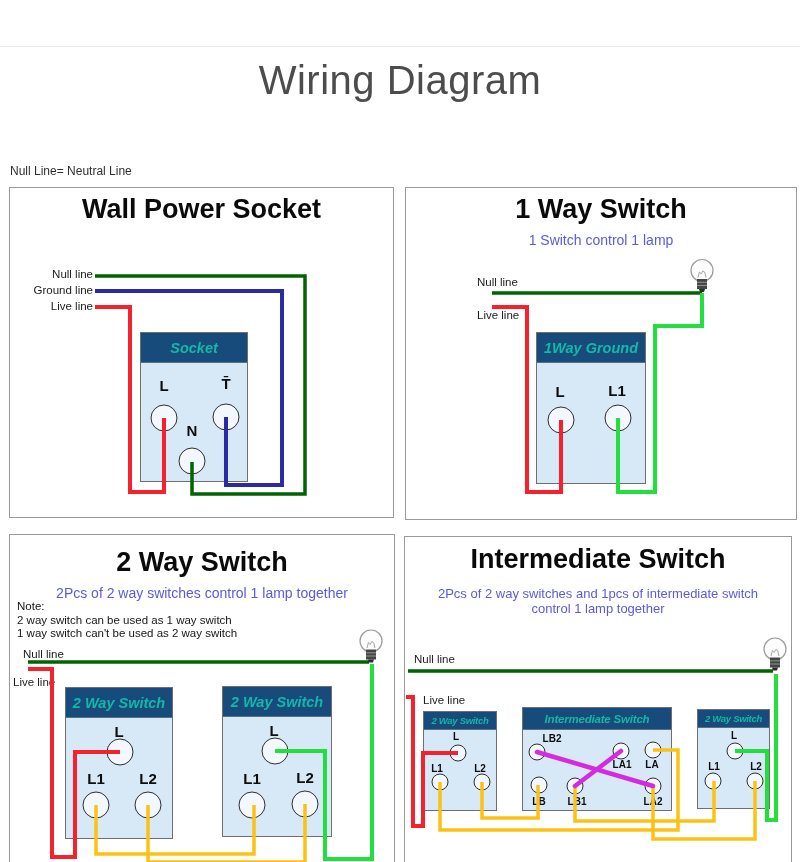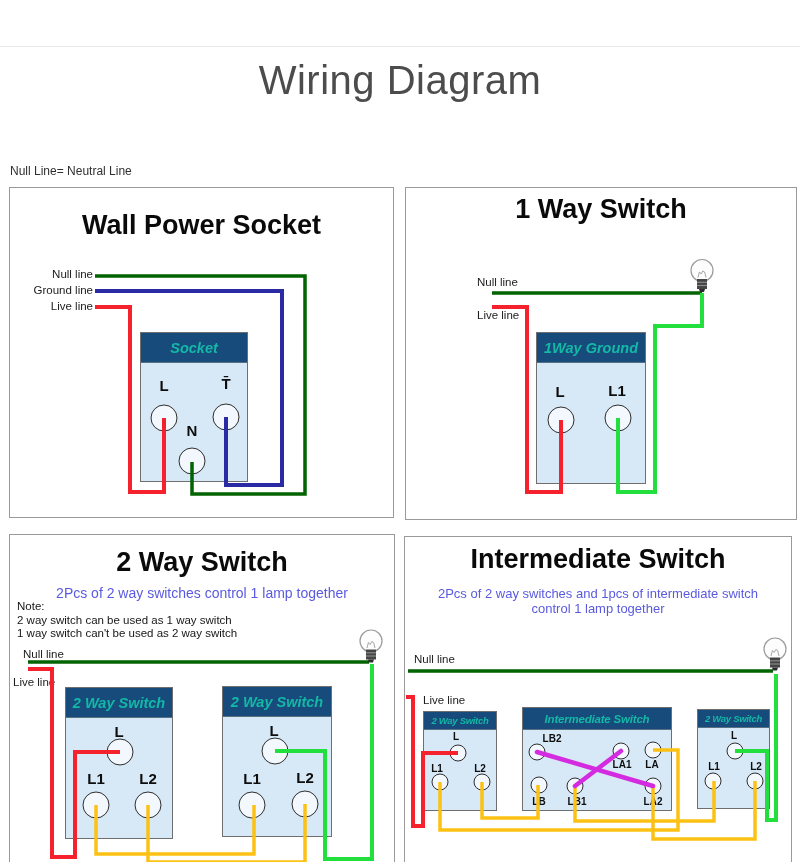--- a/index.html
+++ b/index.html
@@ -51,38 +51,39 @@
 </style>
 </head>
 <body>
 
 <div class="page">
   <div class="hairline"></div>
   <h1 class="main-title">Wiring Diagram</h1>
   <div class="top-note">Null Line= Neutral Line</div>
 
   <section class="panel" style="left:9px;top:143px;width:383px;height:329px">
-    <h2 class="panel-title" style="top:22px">Wall Power Socket</h2>
+    <h2 class="panel-title" style="top:6px">Wall Power Socket</h2>
     <div class="line-label ralign" style="left:0;top:80px;width:83px">Null line</div>
     <div class="line-label ralign" style="left:0;top:96px;width:83px">Ground line</div>
     <div class="line-label ralign" style="left:0;top:112px;width:83px">Live line</div>
 
     <div class="sbox" style="left:130px;top:144px;width:108px;height:150px">
       <div class="hdr hdr-lg">Socket</div>
     </div>
     <span class="ct tlabel" style="left:154px;top:197px">L</span>
     <span class="ct tlabel" style="left:216px;top:195px">T̄</span>
     <span class="ct tlabel" style="left:182px;top:242px">N</span>
     <div class="ct term" style="left:154px;top:230px"></div>
     <div class="ct term" style="left:216px;top:229px"></div>
     <div class="ct term" style="left:182px;top:273px"></div>
   </section>
 
   <section class="panel" style="left:405px;top:143px;width:390px;height:331px">
     <h2 class="panel-title" style="top:6px">1 Way Switch</h2>
+    <div class="subtitle" style="top:44px">1 Switch control 1 lamp</div>
     <div class="line-label" style="left:71px;top:88px">Null line</div>
     <div class="line-label" style="left:71px;top:121px">Live line</div>
 
     <div class="sbox" style="left:130px;top:144px;width:110px;height:152px">
       <div class="hdr hdr-lg">1Way Ground</div>
     </div>
     <span class="ct tlabel" style="left:154px;top:203px">L</span>
     <span class="ct tlabel" style="left:211px;top:202px">L1</span>
     <div class="ct term" style="left:155px;top:232px"></div>
     <div class="ct term" style="left:212px;top:230px"></div>

